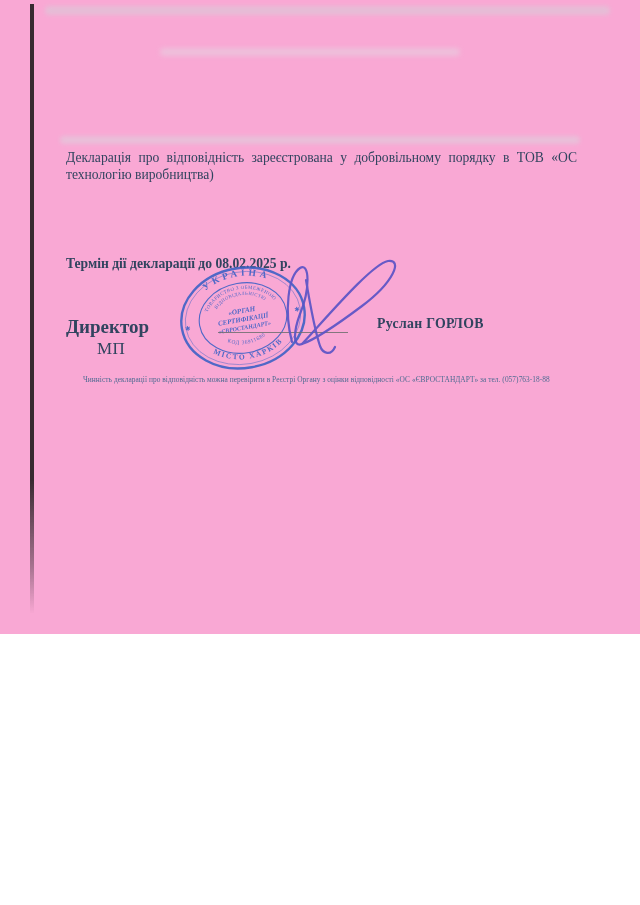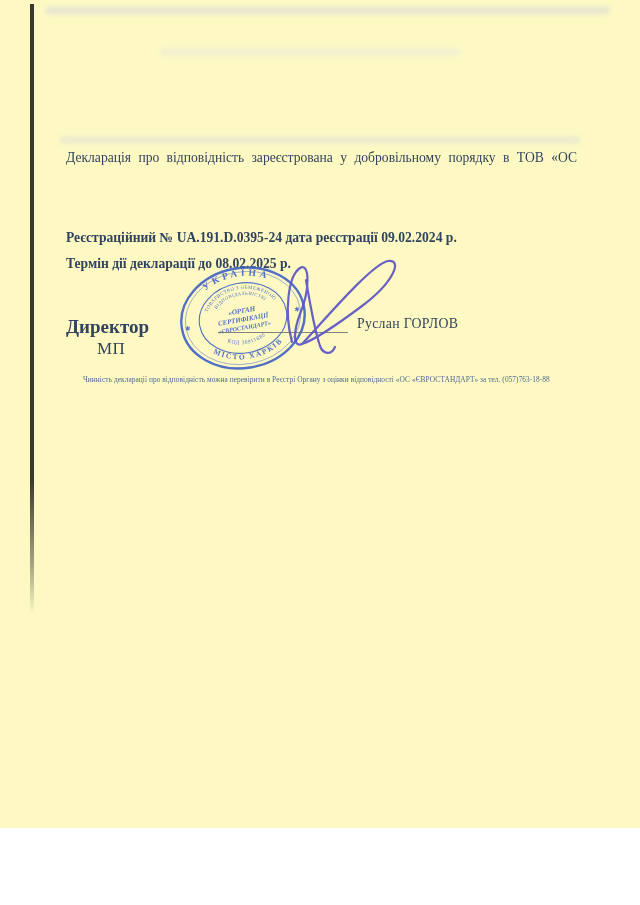--- a/index.html
+++ b/index.html
@@ -1,33 +1,33 @@
 <!DOCTYPE html>
 <html><head>
 <meta charset="utf-8">
 <style>
   html,body{margin:0;padding:0;}
   .page{
-    position:relative;width:640px;height:828px;
-    background:#fef9c3;overflow:hidden;
+    position:relative;width:640px;height:634px;
+    background:#f9a8d4;overflow:hidden;
     font-family:"Liberation Serif","DejaVu Serif",serif;
     color:#31445f;
   }
   .abs{position:absolute;}
   .smudge{position:absolute;border-radius:4px;pointer-events:none;}
   .scan-line{position:absolute;left:30px;top:4px;width:4px;height:610px;
     background:linear-gradient(#0e0e0e 0 78%,rgba(20,20,20,.45) 92%,rgba(20,20,20,0));
     opacity:.82;filter:blur(.4px);}
   .para{left:66px;top:149px;width:511px;font-size:13.6px;line-height:17px;}
   .jline{text-align:justify;text-align-last:justify;}
   .bold-line{left:66px;font-weight:bold;font-size:13.6px;white-space:nowrap;}
   .reg{top:230px;}
   .term{top:256px;}
   .director{left:66px;top:316px;font-weight:bold;font-size:19px;}
-  .dname{left:357px;top:316px;font-weight:normal;font-size:13.8px;letter-spacing:.3px;}
+  .dname{left:377px;top:316px;font-weight:bold;font-size:13.8px;letter-spacing:.3px;}
   .mp{left:97px;top:339px;font-size:17px;letter-spacing:.5px;}
   .footer{left:83px;top:375px;font-size:7.4px;color:#4e6b92;white-space:nowrap;letter-spacing:.05px;}
   .sig-base{left:218px;top:332px;width:130px;height:0;border-top:1px solid #6e6e6e;opacity:.85;}
   .pen-mark{left:92px;top:875px;width:2.6px;height:19px;background:#131313;
     transform:rotate(-27deg);border-radius:2px;}
   svg text{font-family:"Liberation Serif","DejaVu Serif",serif;}
   .stamp-svg{left:178px;top:266px;}
   .sig-svg{left:210px;top:242px;}
 </style>
 </head>
@@ -35,23 +35,23 @@
 
 <div class="page">
 
   <div class="scan-line"></div>
   <div class="smudge" style="left:45px;top:6px;width:565px;height:9px;background:#cfd6da;opacity:.45;filter:blur(2px);"></div>
   <div class="smudge" style="left:160px;top:48px;width:300px;height:8px;background:#dde3e6;opacity:.4;filter:blur(2.5px);"></div>
   <div class="smudge" style="left:60px;top:136px;width:520px;height:8px;background:#d5dbdf;opacity:.45;filter:blur(2px);"></div>
 
   <div class="abs para">
     <div class="jline">Декларація про відповідність зареєстрована у добровільному порядку в ТОВ «ОС</div>
+    <div>технологію виробництва)</div>
   </div>
 
-  <div class="abs bold-line reg">Реєстраційний № UA.191.D.0395-24 дата реєстрації 09.02.2024 р.</div>
   <div class="abs bold-line term">Термін дії декларації до 08.02.2025 р.</div>
 
   <svg class="abs stamp-svg" width="130" height="104" viewBox="0 0 130 104">
     <g transform="rotate(-10 65 52)" fill="none" stroke="#3e62c6" opacity="0.9">
       <ellipse cx="65" cy="52" rx="62" ry="50" stroke-width="2.4"></ellipse>
       <ellipse cx="65" cy="52" rx="58" ry="46.2" stroke-width="0.7" opacity="0.7"></ellipse>
       <ellipse cx="65" cy="52" rx="44" ry="35" stroke-width="1.1"></ellipse>
 
       <path id="arcTop" d="M 12,52 A 53,42 0 0 1 118,52" stroke="none"></path>
       <path id="arcBottom" d="M 14,52 A 51,41 0 0 0 116,52" stroke="none"></path>

